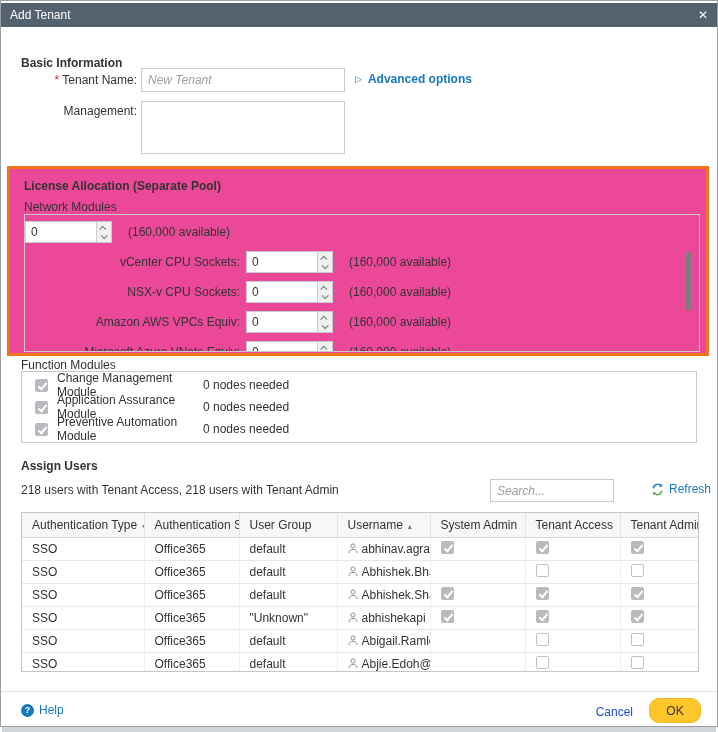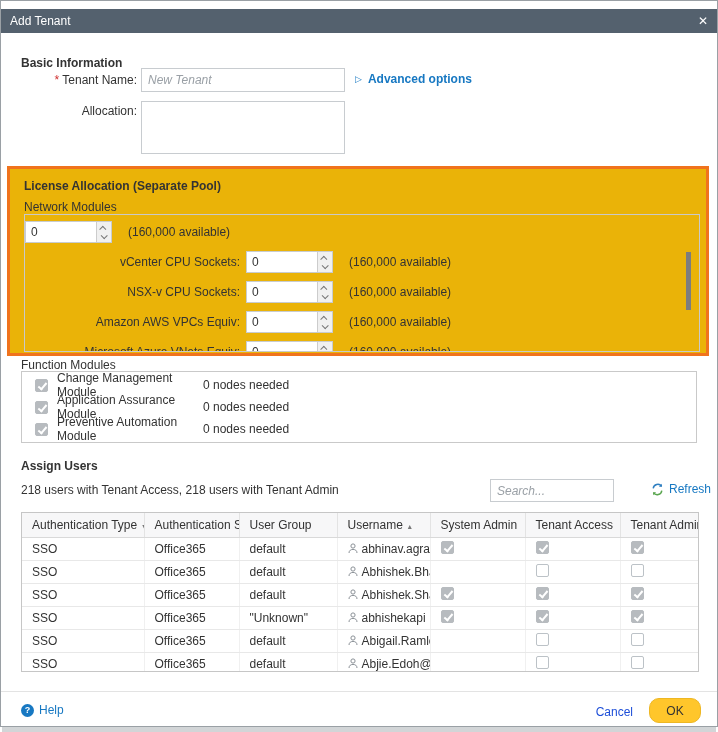--- a/index.html
+++ b/index.html
@@ -6,21 +6,21 @@
   html,body { width:718px; height:732px; }
   body {
     font-family: "Liberation Sans", "DejaVu Sans", sans-serif;
     font-size: 12px; color:#333; background:#fff; position:relative; overflow:hidden;
   }
   .dialog { position:absolute; left:0; top:0; width:718px; height:727px;
     border:1px solid #9aa0a5; background:#fff; overflow:hidden; }
   .bottom-shadow { position:absolute; left:2px; top:727px; width:714px; height:5px; background:#d2d5d7; }
 
   
-  .titlebar { position:absolute; left:0; top:8px; right:0; height:24px; background:#54616e;
+  .titlebar { position:absolute; left:0; top:2px; right:0; height:24px; background:#54616e;
     color:#fff; display:flex; align-items:center; justify-content:space-between; padding:0 9px; }
   .titlebar .close { cursor:pointer; font-size:12px; line-height:1; }
   .heading { font-weight:bold; position:absolute; }
   .lbl { position:absolute; text-align:right; }
 
   
   #basic-heading { left:20px; top:55px; }
   #tenant-label { left:0; top:72px; width:136px; }
   .req { color:#cf3030; margin-right:3px; }
   .txt-input { border:1px solid #c8ccd0; font:inherit; color:#333; padding:0 6px; background:#fff; }
@@ -28,21 +28,21 @@
   #tenant-input { position:absolute; left:140px; top:67px; width:204px; height:24px; }
   #advanced { position:absolute; left:354px; top:71px; color:#1778c2; font-weight:bold; cursor:pointer;
     display:flex; align-items:center; gap:6px; }
   #advanced .tri { font-size:9px; font-weight:normal; }
   #desc-label { left:0; top:103px; width:136px; }
   #desc-input { position:absolute; left:140px; top:100px; width:204px; height:53px;
     border:1px solid #c8ccd0; resize:none; font:inherit; }
 
   
   #license { position:absolute; left:6px; top:165px; width:702px; height:190px;
-    border:3px solid #f0731d; background:#eab308; }
+    border:3px solid #f0731d; background:#ec4899; }
   #license-heading { left:14px; top:10px; }
   #nm-label { position:absolute; left:14px; top:31px; }
   #network-box { position:absolute; left:14px; top:45px; width:676px; height:138px;
     border:1px solid #c9c9c9; overflow:hidden; }
   .net-row { height:30px; display:flex; align-items:center; }
   .net-row:first-child { margin-top:2px; }
   .net-label { width:221px; text-align:right; padding-right:6px; }
   .spinbox { width:87px; height:22px; border:1px solid #c8ccd0; display:flex; background:#fff; }
   .spin-input { width:100%; border:none; outline:none; padding:0 5px; font:inherit; color:#333; }
   .spin-btns { width:19px; border-left:1px solid #ccc; background:#f0f0f0; display:flex;
@@ -115,21 +115,21 @@
   <div class="lbl" id="tenant-label">
     <span class="req">*</span><span>Tenant Name:</span>
   </div>
   <input class="txt-input" id="tenant-input" type="text" placeholder="New Tenant" style="">
 
   <div id="advanced">
     <span class="tri">▷</span>
     <span>Advanced options</span>
   </div>
 
-  <div class="lbl" id="desc-label">Allocation:</div>
+  <div class="lbl" id="desc-label">Management:</div>
   <textarea id="desc-input" style=""></textarea>
 
   <div id="license">
     <div class="heading" id="license-heading">License Allocation (Separate Pool)</div>
     <div id="nm-label">Network Modules</div>
 
     <div id="network-box">
       <div class="net-row">
         <div class="spinbox">
           <input class="spin-input" value="0" style="">

